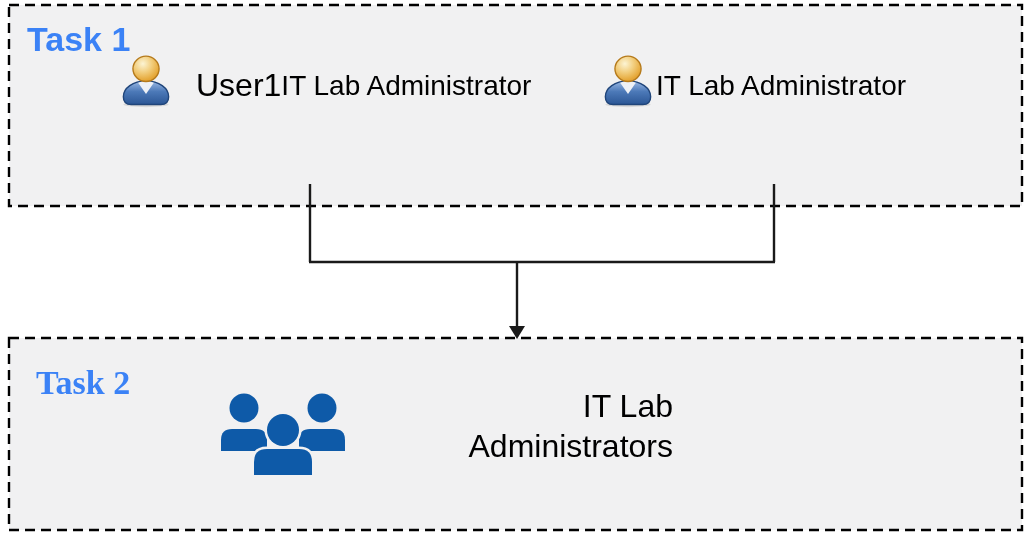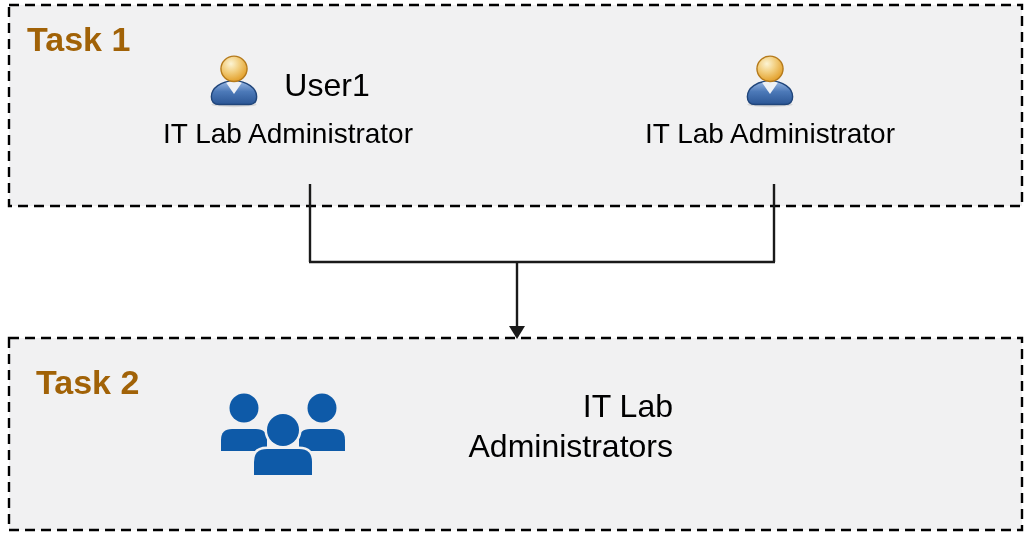--- a/index.html
+++ b/index.html
@@ -18,30 +18,30 @@
   }
   .bg-svg {
     position: absolute;
     left: 0; top: 0;
     width: 1028px; height: 534px;
   }
   .task-label {
     position: absolute;
     font-size: 34px;
     font-weight: bold;
-    color: #a16207;
+    color: #3b82f6;
     white-space: nowrap;
     line-height: 1.1;
   }
   .task1-label { left: 27px; top: 21px; }
-  .task2-label { left: 36px; top: 364px; }
+  .task2-label { left: 36px; top: 364px; font-family: Liberation Serif, serif; }
   .person-group {
     position: absolute;
     display: flex;
-    flex-direction: column;
+    flex-direction: row;
     align-items: center;
     width: 340px;
     text-align: center;
   }
   .person-group.left  { left: 118px; top: 54px; }
   .person-group.right { left: 600px; top: 54px; }
   .person-row {
     display: flex;
     align-items: center;
     gap: 22px;

